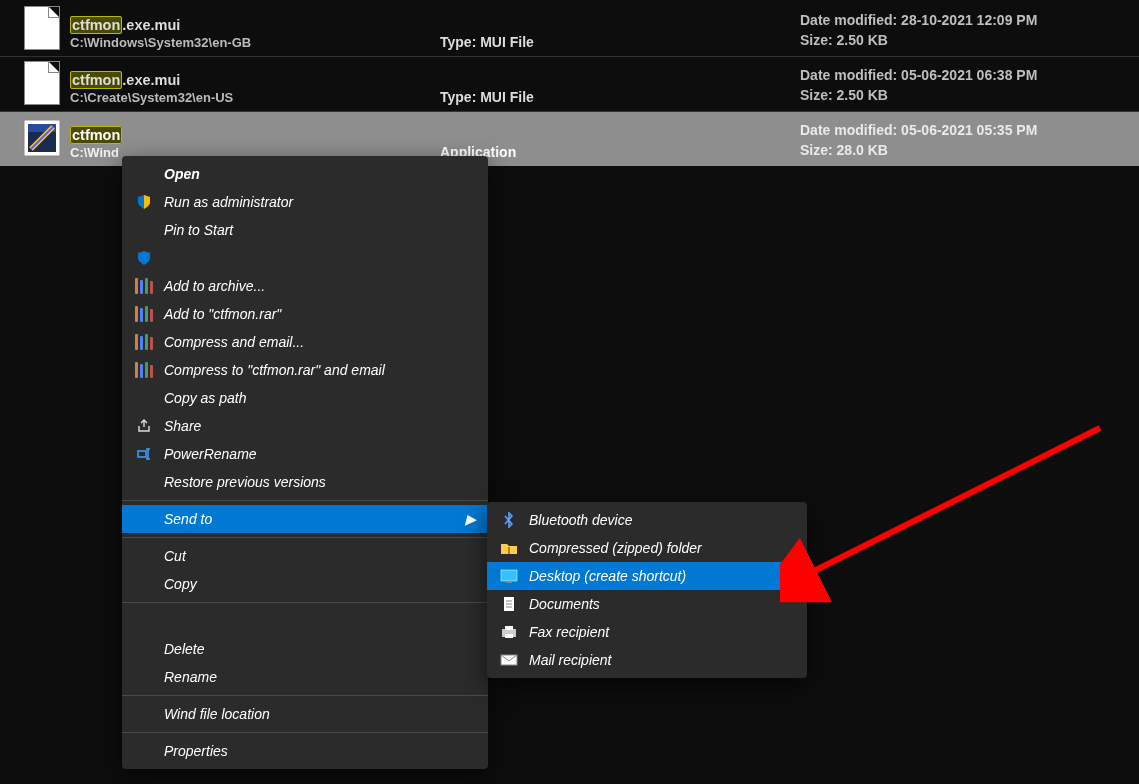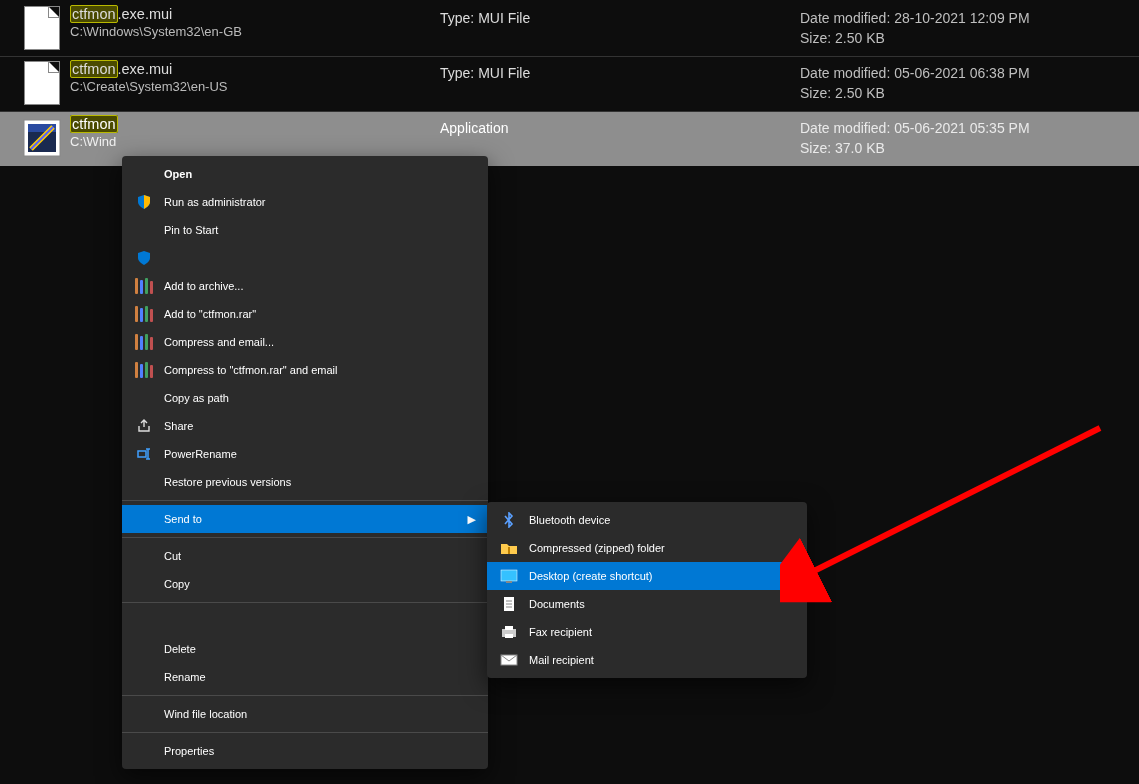--- a/index.html
+++ b/index.html
@@ -1,37 +1,37 @@
 <!DOCTYPE html>
 <html><head>
 <meta charset="utf-8">
 <style>
   html,body{margin:0;padding:0;background:#0d0d0d;color:#ddd;font-family:"Segoe UI",Arial,sans-serif;font-size:14px;width:1139px;height:784px;overflow:hidden;}
   .files{padding-top:2px;}
-  .row{display:flex;align-items:flex-start;padding:4px 4px 6px 20px;border-bottom:1px solid #333;}
+  .row{display:flex;align-items:flex-end;padding:4px 4px 6px 20px;border-bottom:1px solid #333;font-weight:bold;}
   .row:last-child{border-bottom:none;}
   .row.sel{background:#8e8e8e;color:#fff;}
   .icon-cell{width:44px;height:44px;display:flex;align-items:center;justify-content:center;margin-right:6px;}
   .name-cell{width:370px;}
   .type-cell{width:360px;padding-top:4px;}
   .meta-cell{flex:1;padding-top:2px;}
   .fname{font-size:14.5px;}
   .hl{background:#4a4a00;border:1px solid #b9b900;padding:0 1px;border-radius:2px;}
   .sub{font-size:13px;color:#bbb;margin-top:2px;}
   .row.sel .sub{color:#f0f0f0;}
   .metalabel{color:#bfbfbf;}
   .row.sel .metalabel{color:#eaeaea;}
   .meta-cell div{line-height:20px;}
 
   .file-icon{width:34px;height:42px;background:#fff;border:1px solid #888;position:relative;}
   .file-icon::before{content:'';position:absolute;top:0;right:0;width:10px;height:10px;background:#0d0d0d;clip-path:polygon(0 0,100% 0,100% 100%);}
   .file-icon::after{content:'';position:absolute;top:0;right:0;width:10px;height:10px;border-left:1px solid #888;border-bottom:1px solid #888;}
   .exe-icon{width:38px;height:38px;}
 
-  .ctxmenu{position:absolute;background:#2b2b2b;color:#fff;box-shadow:0 8px 24px rgba(0,0,0,.6);border-radius:4px;padding:4px 0;font-size:11px;}
+  .ctxmenu{position:absolute;background:#2b2b2b;color:#fff;box-shadow:0 8px 24px rgba(0,0,0,.6);border-radius:4px;padding:4px 0;font-size:14px;font-style:italic;}
   .menu1{left:122px;top:156px;width:366px;}
   .menu2{left:487px;top:502px;width:320px;}
   .mi{display:flex;align-items:center;height:28px;padding:0 12px 0 10px;cursor:default;}
   .mi .mi-icon{width:24px;height:20px;display:flex;align-items:center;justify-content:center;margin-right:8px;color:#ddd;}
   .mi .mi-label{flex:1;}
   .mi .mi-arrow{color:#fff;}
   .mi.bold{font-weight:bold;}
   .mi.hl{background:#0078d4;color:#fff;border:none;border-radius:0;}
   .sep{height:1px;background:#4a4a4a;margin:4px 0;}
 
@@ -89,21 +89,21 @@
         <line x1="8" y1="30" x2="30" y2="8" stroke="#5060ff" stroke-width="2"></line>
       </svg>
     </div>
     <div class="name-cell">
       <div class="fname"><span class="hl">ctfmon</span></div>
       <div class="sub">C:\Wind</div>
     </div>
     <div class="type-cell">Application</div>
     <div class="meta-cell">
       <div><span class="metalabel">Date modified: 05-06-2021 05:35 PM</span></div>
-      <div><span class="metalabel">Size: 37.0 KB</span></div>
+      <div><span class="metalabel">Size: 28.0 KB</span></div>
     </div>
   </div>
 
 </div>
 
 <div class="ctxmenu menu1">
   <div class="mi bold">
       <span class="mi-icon"></span>
       <span class="mi-label">Open</span>
     </div>

